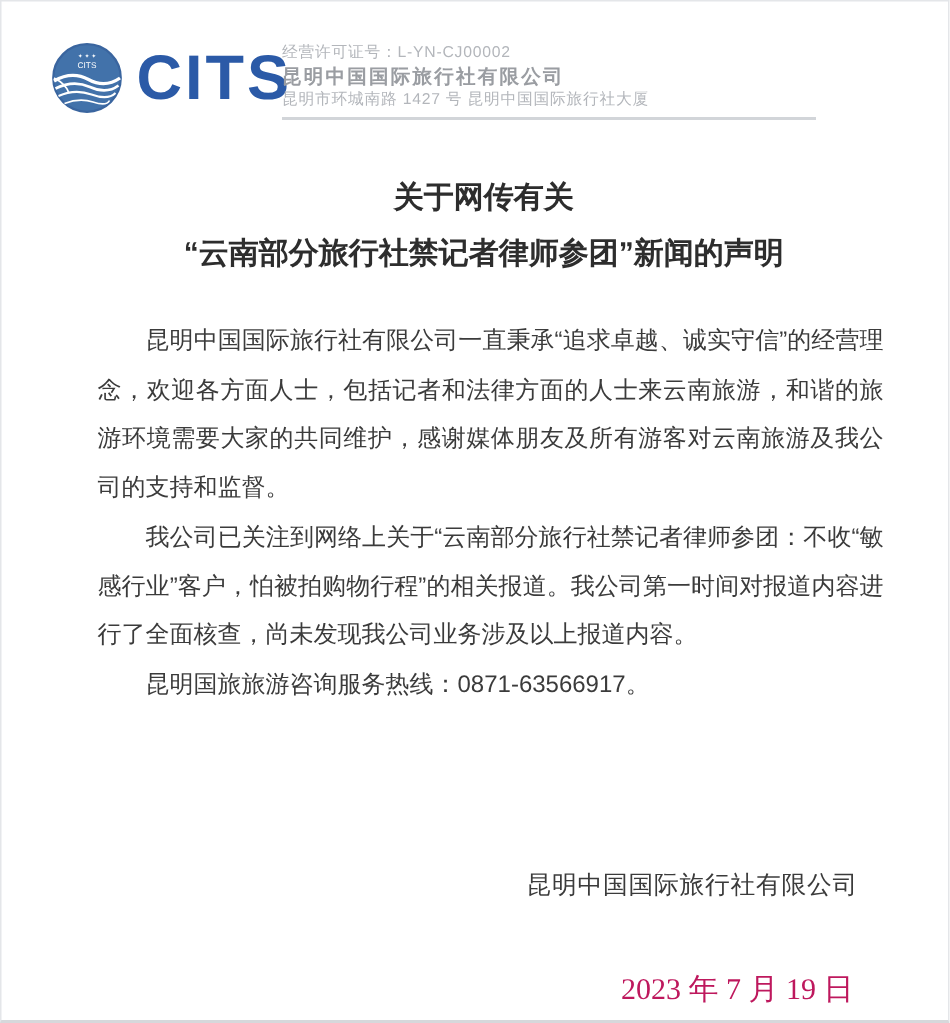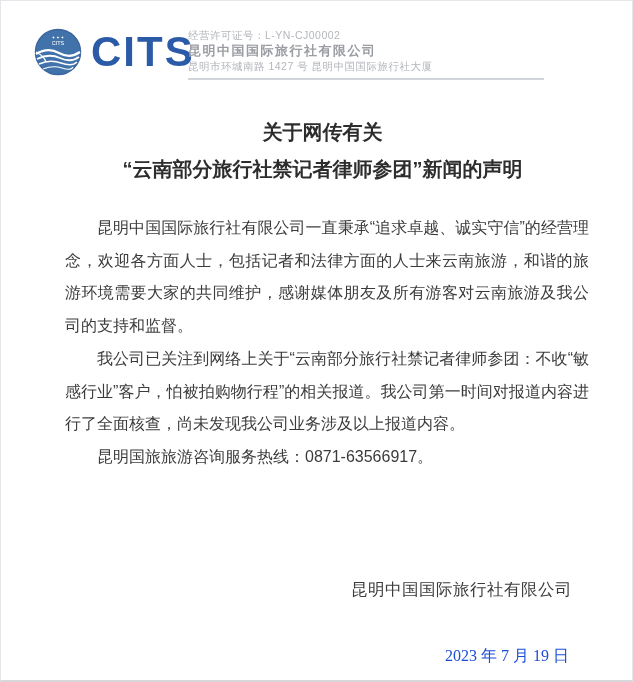--- a/index.html
+++ b/index.html
@@ -99,22 +99,22 @@
     top: 578px;
     right: 60px;
     font-size: 16.5px;
     color: #3b3b3b;
     letter-spacing: 0.5px;
   }
   .doc-date {
     position: absolute;
     top: 645px;
     right: 63px;
-    font-size: 16px;
-    color: #1d4ed8;
+    font-size: 20px;
+    color: #be185d;
     font-family: "Liberation Serif", serif;
   }
 </style>
 </head>
 <body>
 
 <div class="page">
 
   <div class="logo">
     <svg class="logo-globe" viewBox="0 0 48 48" xmlns="http://www.w3.org/2000/svg">

